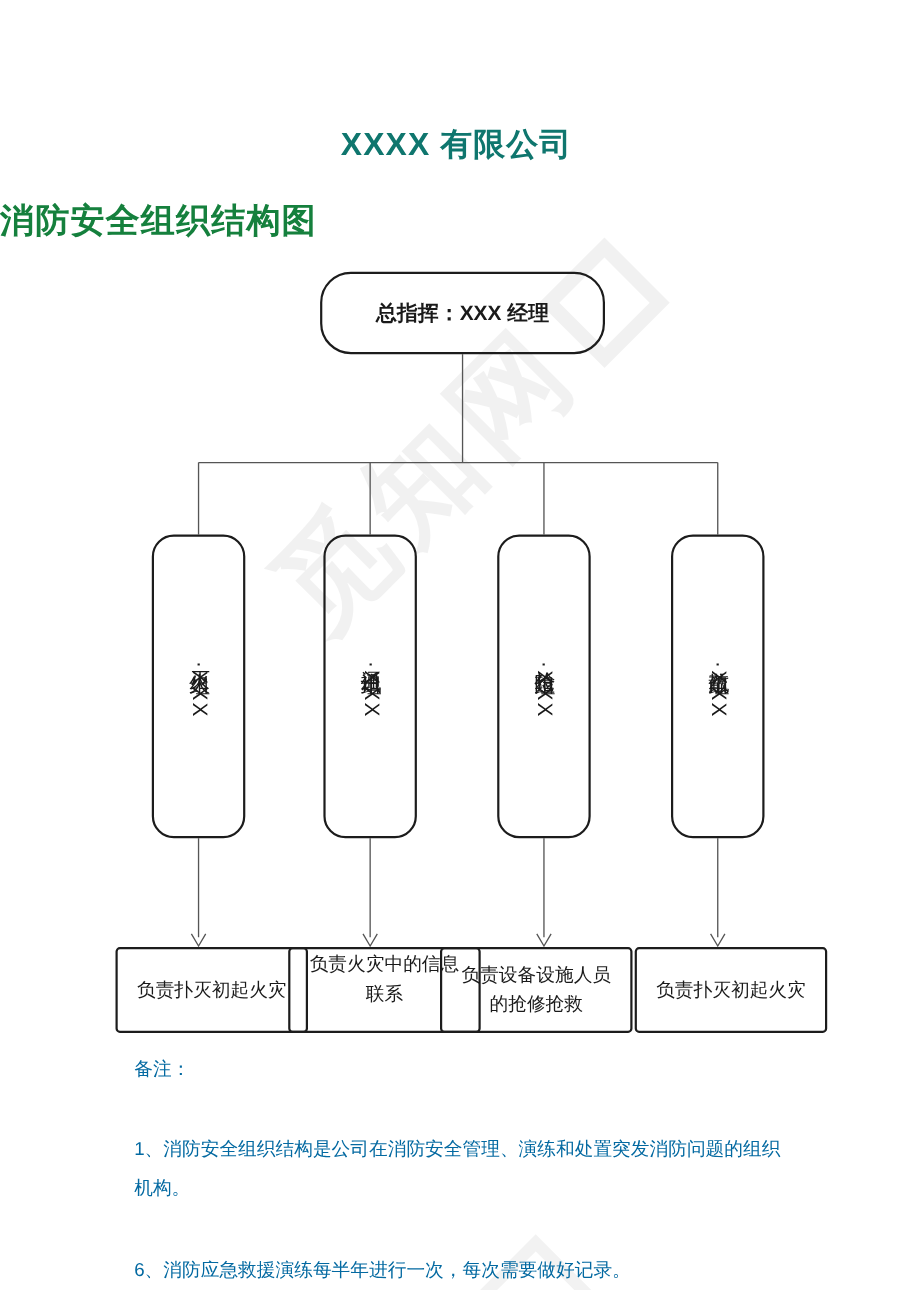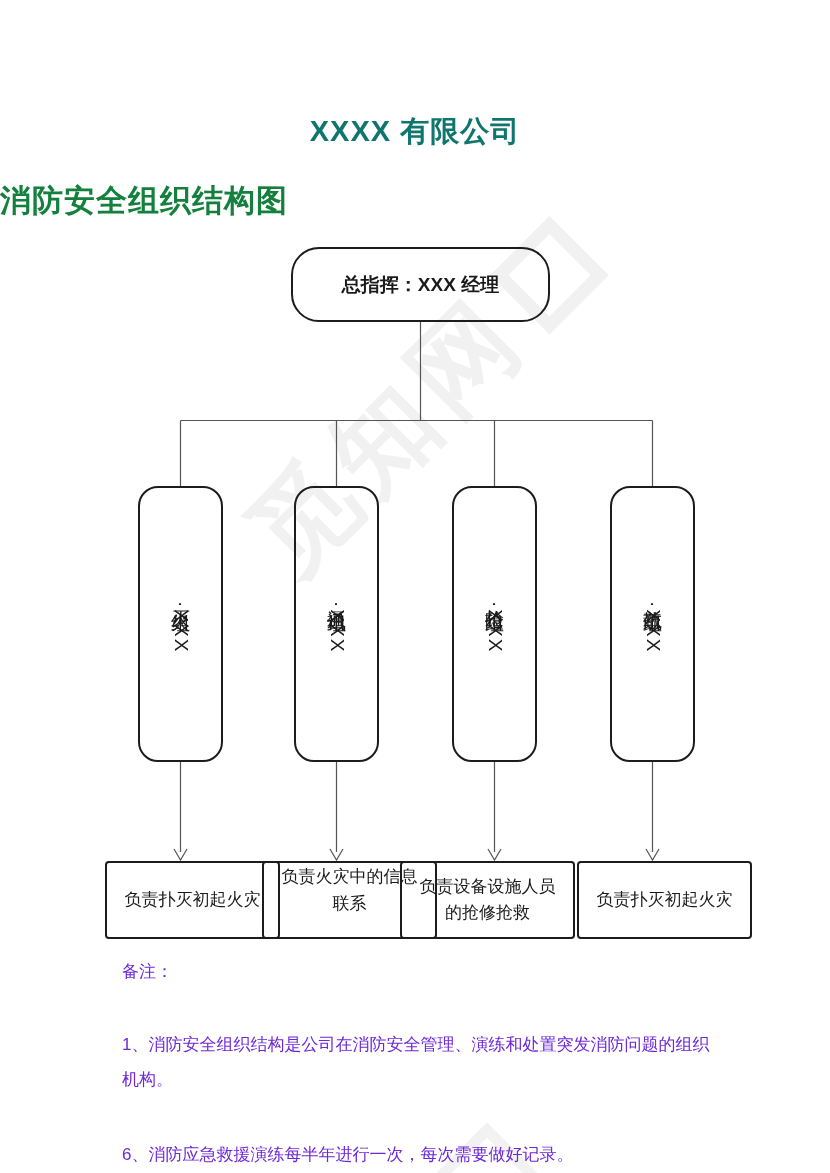--- a/index.html
+++ b/index.html
@@ -98,21 +98,21 @@
     padding: 20px 11px;
   }
   .duty-1 { left: 105px; }
   .duty-2 { left: 262px; align-items: flex-end; }
   .duty-3 { left: 400px; }
   .duty-4 { left: 577px; }
 
   
   .notes {
     position: absolute; left: 122px; top: 957px; width: 600px;
-    font-size: 17px; color: #6d28d9; z-index: 2;
+    font-size: 17px; color: #0369a1; z-index: 2;
   }
   .note-label { line-height: 30px; margin-bottom: 12px; }
   .note-item { line-height: 35px; margin-top: 40px; }
 </style>
 </head>
 <body>
 
 <div class="page">
 
   <div class="wm-layer">

